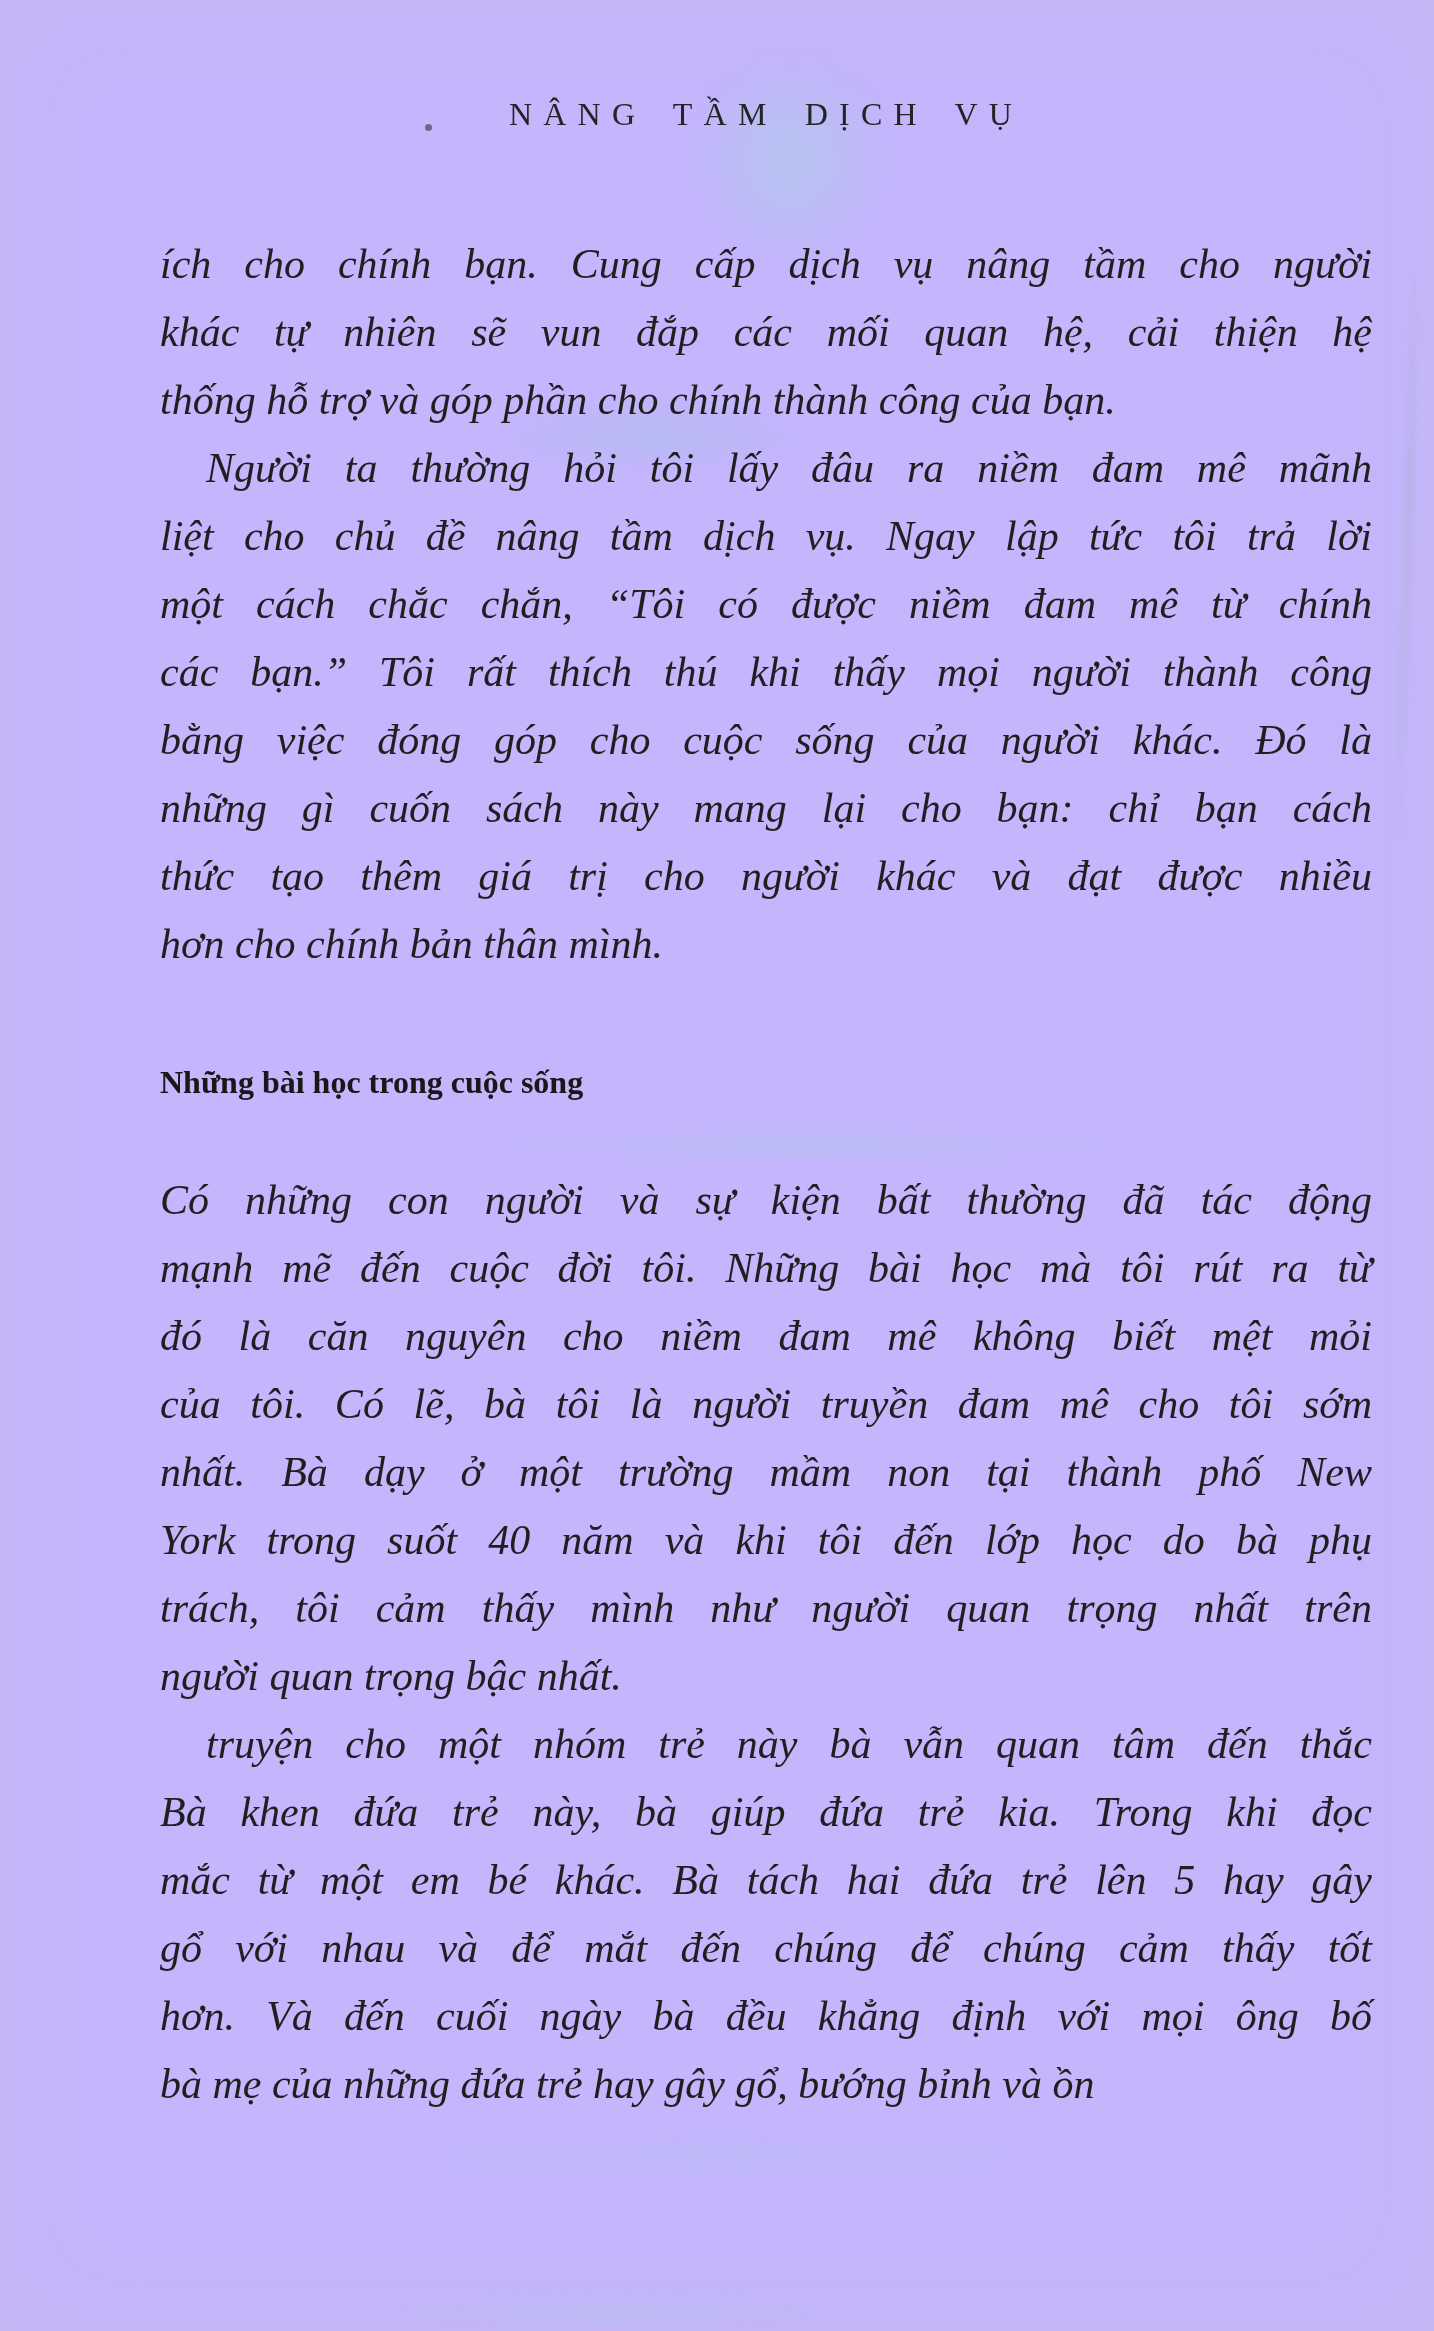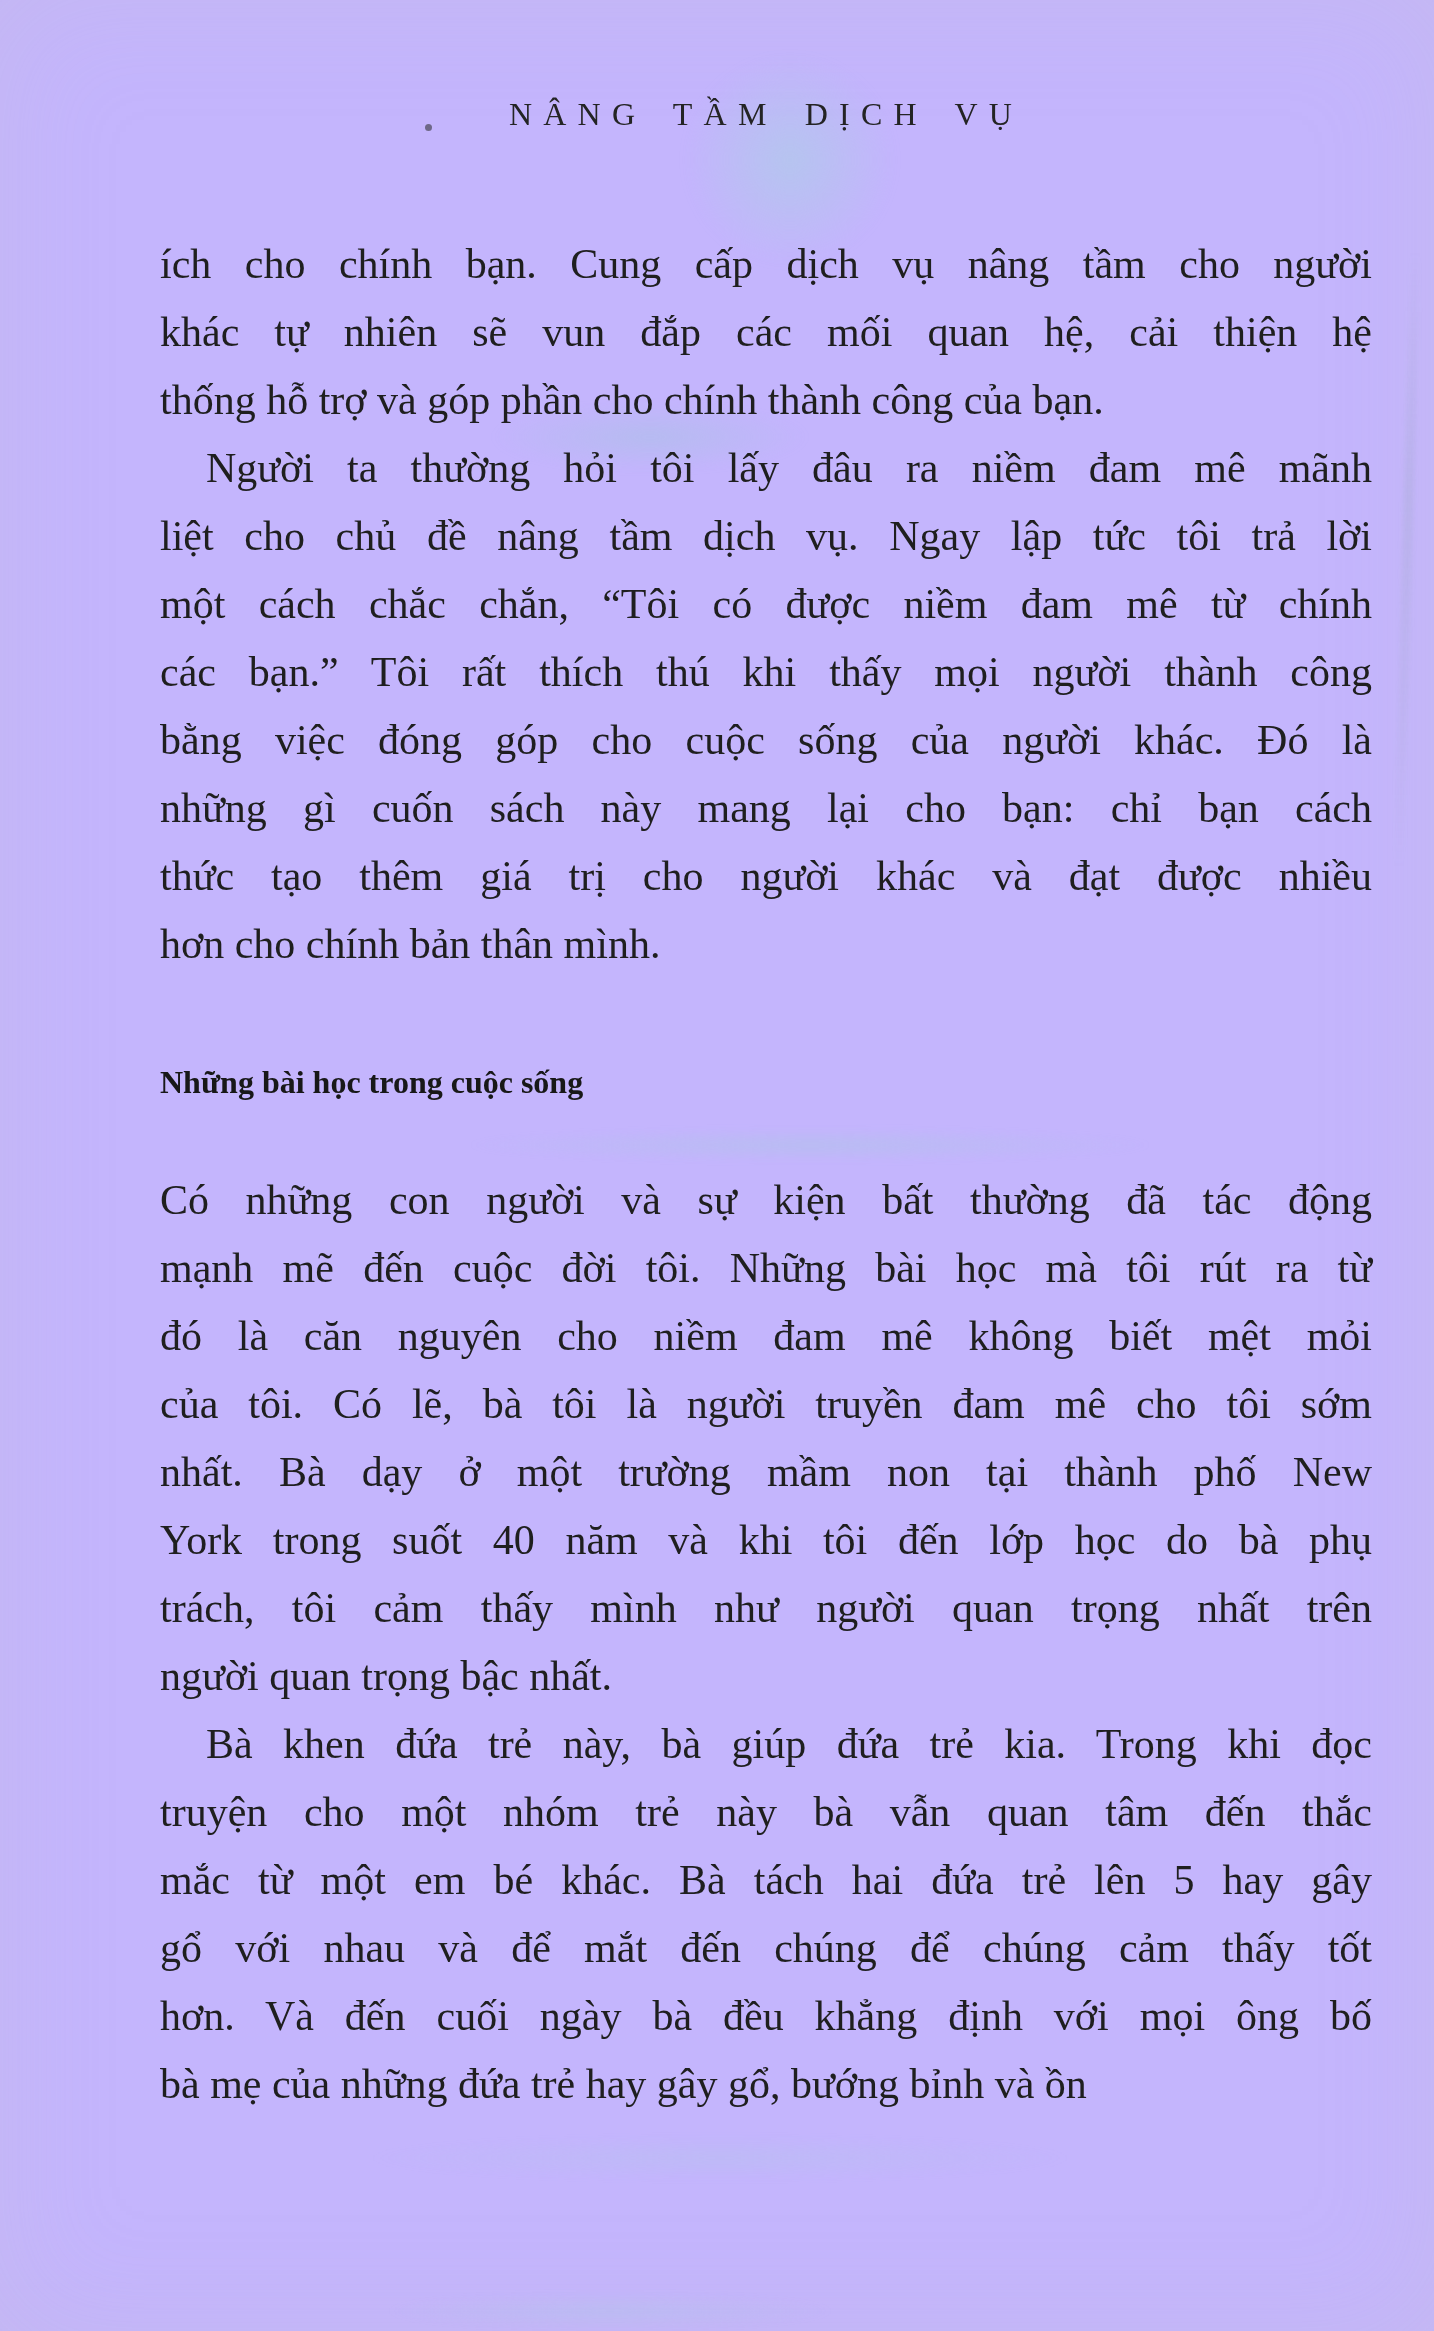--- a/index.html
+++ b/index.html
@@ -41,20 +41,21 @@
     line-height: 68px;
   }
   .page-content p {
     margin: 0;
     padding: 0;
   }
   .line {
     display: block;
     text-align: justify;
     text-align-last: justify;
+    font-style: italic;
   }
   .line.last {
     text-align-last: left;
   }
   p.indent .line:first-child {
     text-indent: 46px;
   }
   .page-content h2 {
     margin: 70px 0 50px 0;
     padding: 0;
@@ -163,22 +164,22 @@
         <span class="line">Có những con người và sự kiện bất thường đã tác động</span>
         <span class="line">mạnh mẽ đến cuộc đời tôi. Những bài học mà tôi rút ra từ</span>
         <span class="line">đó là căn nguyên cho niềm đam mê không biết mệt mỏi</span>
         <span class="line">của tôi. Có lẽ, bà tôi là người truyền đam mê cho tôi sớm</span>
         <span class="line">nhất. Bà dạy ở một trường mầm non tại thành phố New</span>
         <span class="line">York trong suốt 40 năm và khi tôi đến lớp học do bà phụ</span>
         <span class="line">trách, tôi cảm thấy mình như người quan trọng nhất trên</span>
         <span class="line last">người quan trọng bậc nhất.</span>
       </p>
       <p class="indent">
+        <span class="line">truyện cho một nhóm trẻ này bà vẫn quan tâm đến thắc</span>
         <span class="line">Bà khen đứa trẻ này, bà giúp đứa trẻ kia. Trong khi đọc</span>
-        <span class="line">truyện cho một nhóm trẻ này bà vẫn quan tâm đến thắc</span>
         <span class="line">mắc từ một em bé khác. Bà tách hai đứa trẻ lên 5 hay gây</span>
         <span class="line">gổ với nhau và để mắt đến chúng để chúng cảm thấy tốt</span>
         <span class="line">hơn. Và đến cuối ngày bà đều khẳng định với mọi ông bố</span>
         <span class="line last">bà mẹ của những đứa trẻ hay gây gổ, bướng bỉnh và ồn</span>
       </p>
     </div>
 
 
 </div>
 

